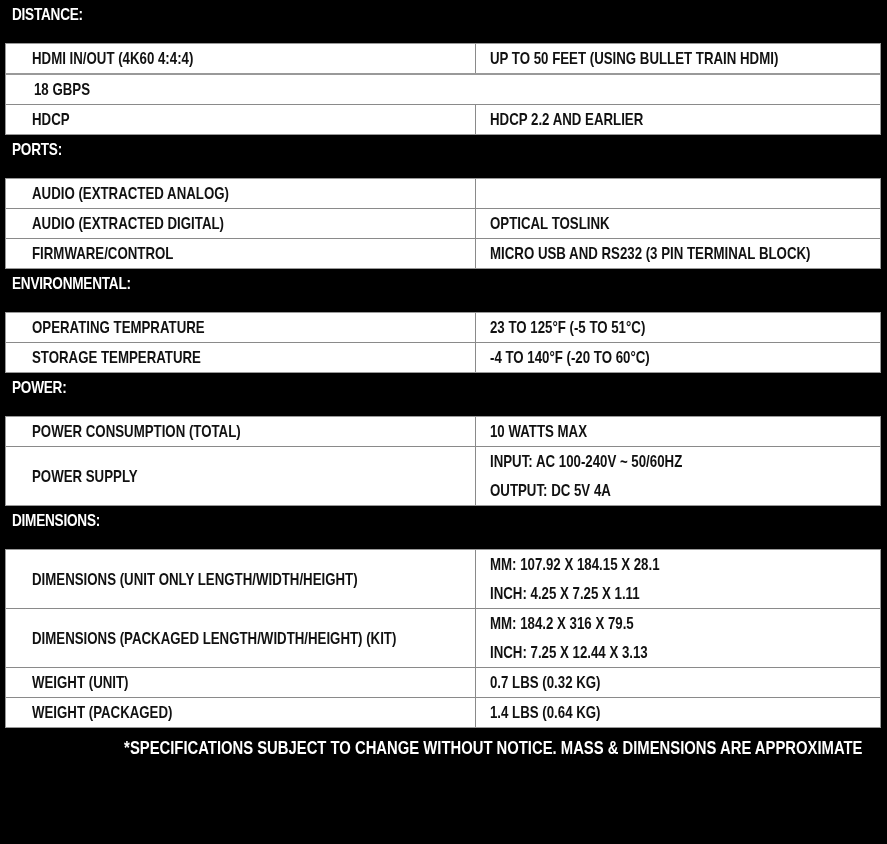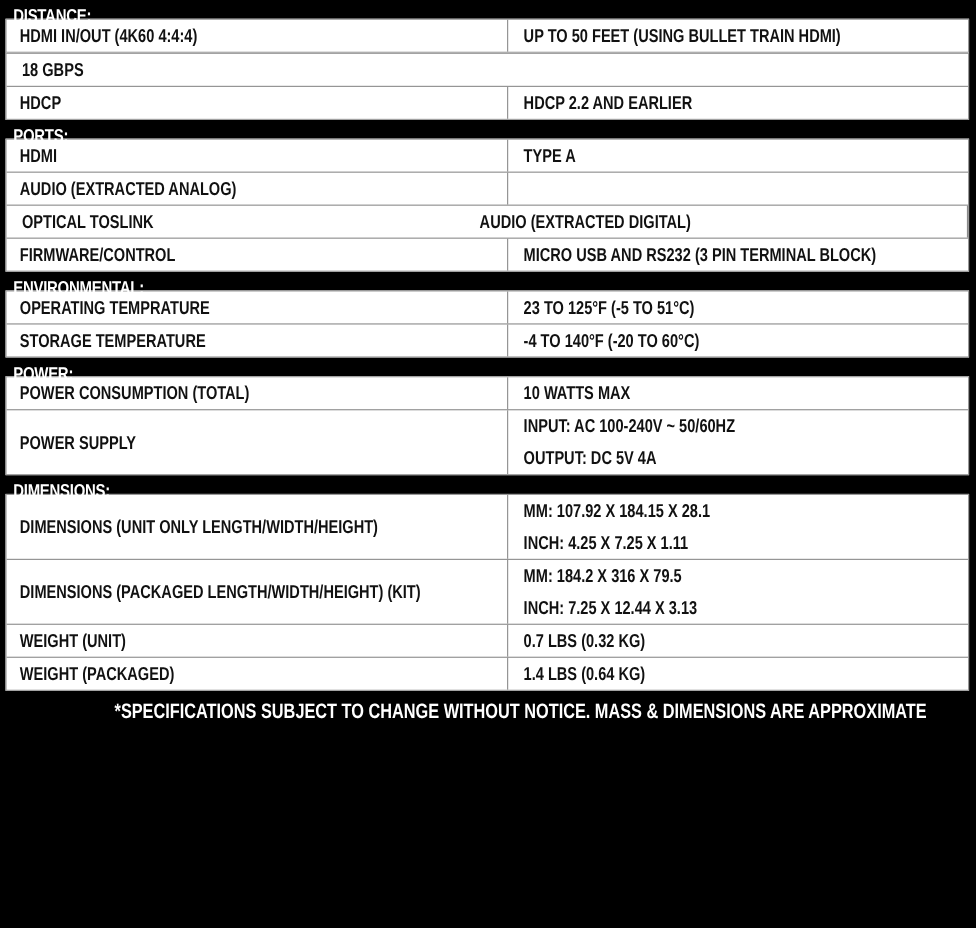--- a/index.html
+++ b/index.html
@@ -2,50 +2,51 @@
 <html><head>
 <meta charset="utf-8">
 <style>
   html, body { margin: 0; padding: 0; background: #000; }
   body {
     width: 887px; height: 844px; overflow: hidden;
     font-family: "Liberation Sans", sans-serif;
   }
   .sheet { position: relative; width: 887px; background: #000; padding-top: 0; }
   .section-header {
-    height: 17px; line-height: 30px;
+    height: 43px; line-height: 30px;
     color: #fff; font-weight: bold; font-size: 17px;
     padding-left: 12px;
     transform-origin: left center;
     letter-spacing: -0.3px;
   }
   .section-header span { display: inline-block; transform: scaleX(0.8); transform-origin: left center; }
   .table {
     margin: 0 6px 0 5px;
     background: #fff;
     border: 1px solid #999;
   }
   .row {
     display: flex;
     border-top: 1.5px solid #8a8a8a;
+    padding-left: 14px;
   }
   .row:first-child { border-top: none; }
   .cell {
     color: #111; font-weight: bold; font-size: 17px;
     display: flex; flex-direction: column; justify-content: center;
     white-space: nowrap; overflow: hidden;
   }
   .cell .t { display: inline-block; transform: scaleX(0.78); transform-origin: left center; line-height: 29px; }
   .label { width: 456px; padding-left: 12px; box-sizing: border-box; border-right: 1.5px solid #8a8a8a; }
   .value { flex: 1; padding-left: 14px; box-sizing: border-box; justify-content: center; }
   .h1 { height: 29px; }
   .h2 { height: 58px; }
   .footer {
     height: 38px; line-height: 40px; text-align: center;
-    color: #fff; font-weight: bold; font-size: 19px; white-space: nowrap;
+    color: #fff; font-weight: bold; font-size: 19px; white-space: nowrap; padding-left: 20px;
   }
   .footer span { display: inline-block; transform: scaleX(0.78); transform-origin: center center; }
 </style>
 </head>
 <body>
 
 <div class="sheet">
 
   <div class="section-header"><span>DISTANCE:</span></div>
   <div class="table">
@@ -72,37 +73,29 @@
       <div class="cell value">
           <span class="t">HDCP 2.2 AND EARLIER</span>
         </div>
     </div>
   </div>
 
   <div class="section-header"><span>PORTS:</span></div>
   <div class="table">
     <div class="row h1">
       <div class="cell label">
-          <span class="t">HDMI</span>
-        </div>
-      <div class="cell value">
-          <span class="t">TYPE A</span>
+          <span class="t">AUDIO (EXTRACTED ANALOG)</span>
         </div>
     </div>
     <div class="row h1">
       <div class="cell label">
-          <span class="t">AUDIO (EXTRACTED ANALOG)</span>
+          <span class="t">AUDIO (EXTRACTED DIGITAL)</span>
         </div>
-    </div>
-    <div class="row h1">
       <div class="cell value">
           <span class="t">OPTICAL TOSLINK</span>
-        </div>
-      <div class="cell label">
-          <span class="t">AUDIO (EXTRACTED DIGITAL)</span>
         </div>
     </div>
     <div class="row h1">
       <div class="cell label">
           <span class="t">FIRMWARE/CONTROL</span>
         </div>
       <div class="cell value">
           <span class="t">MICRO USB AND RS232 (3 PIN TERMINAL BLOCK)</span>
         </div>
     </div>

